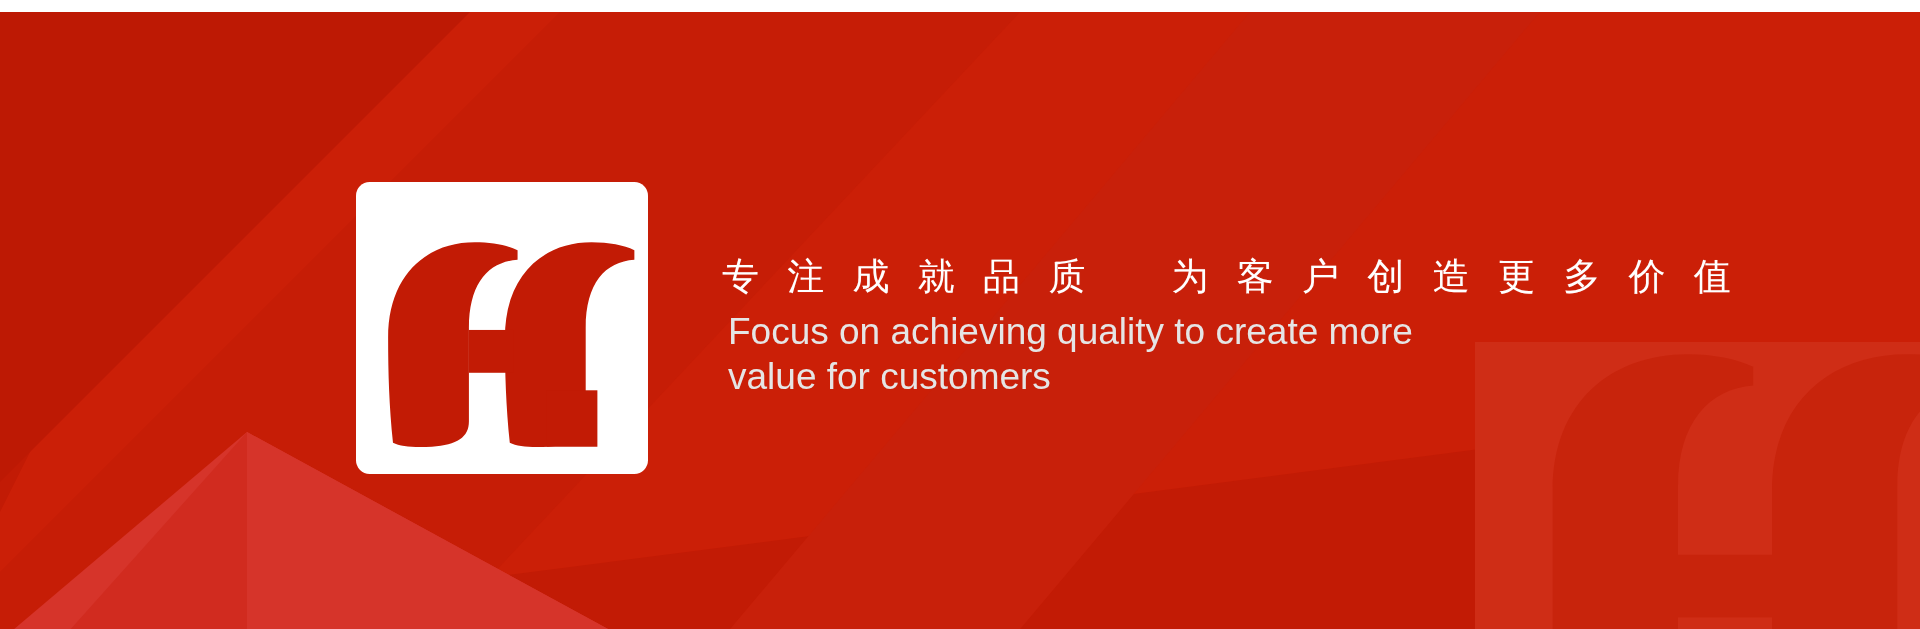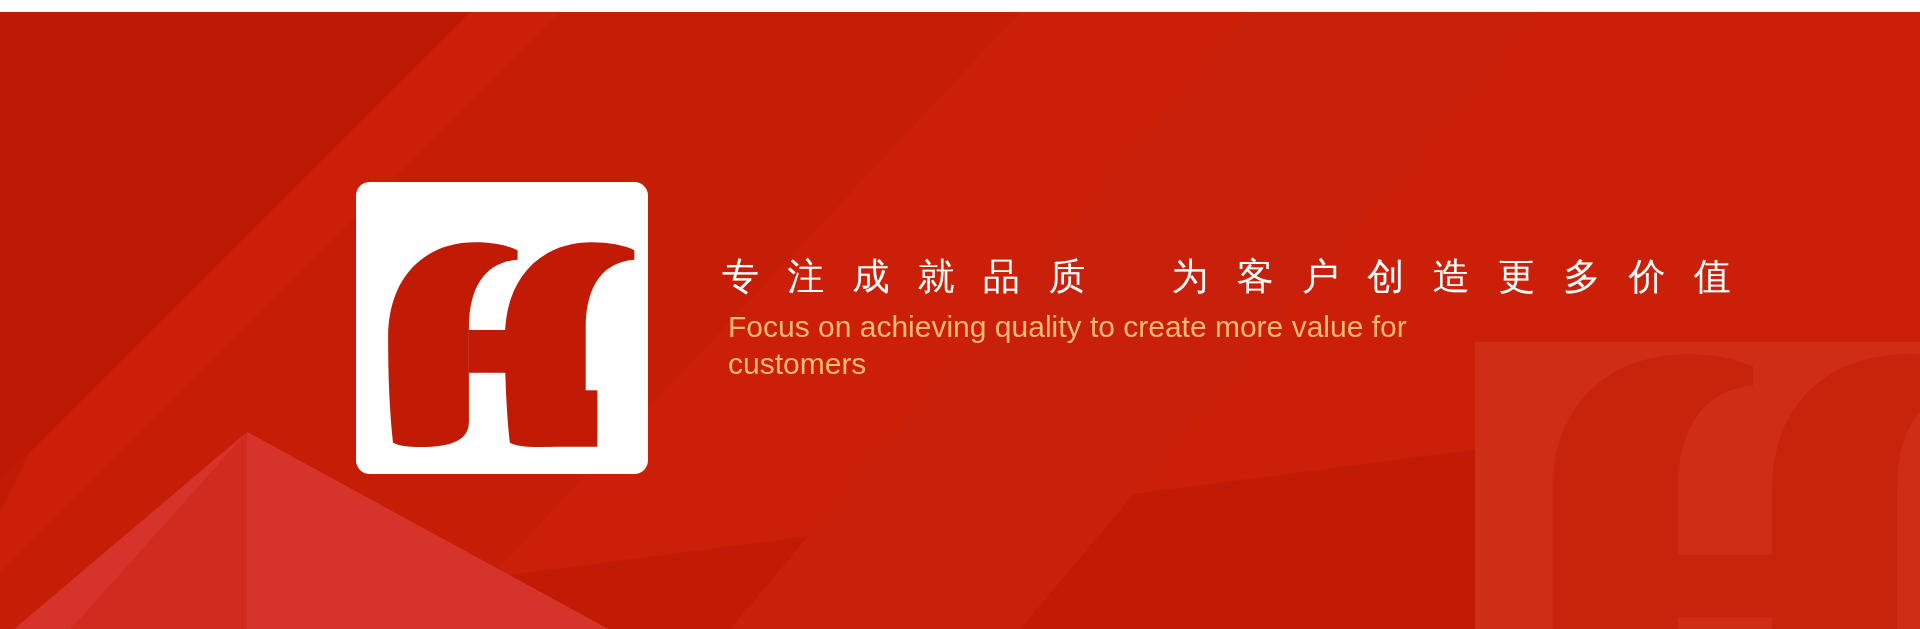--- a/index.html
+++ b/index.html
@@ -60,22 +60,22 @@
     font-size: 37px;
     line-height: 1.22;
     letter-spacing: 9px;
     white-space: pre;
     font-weight: 400;
     margin: 0;
     text-shadow: 0 0 1px rgba(255,255,255,0.25);
   }
 
   .headline-en {
-    color: #fdba74;
-    font-size: 30px;
+    color: #e5e5e5;
+    font-size: 37px;
     line-height: 1.22;
     margin: 10px 0 0 6px;
     font-weight: 400;
     max-width: 780px;
     letter-spacing: 0px;
   }
 
   
   .watermark {
     position: absolute;

